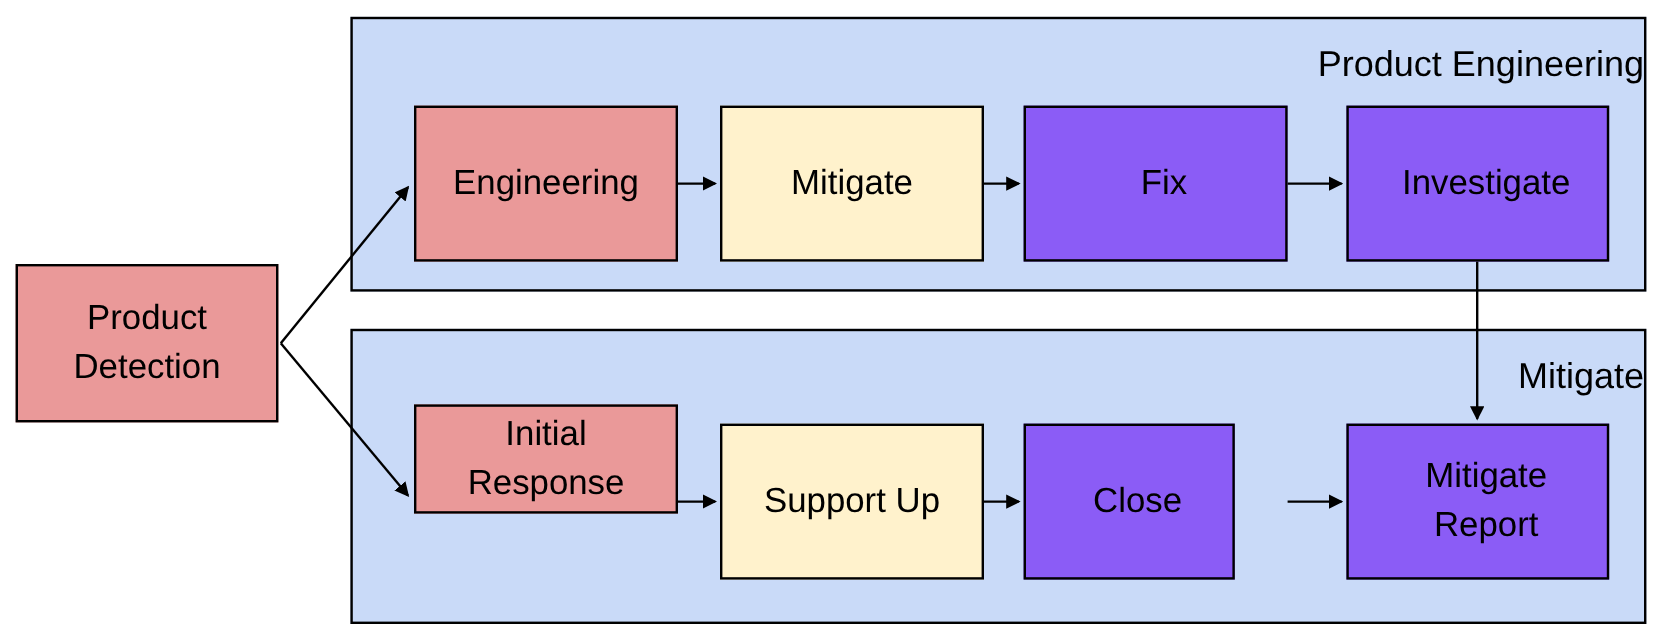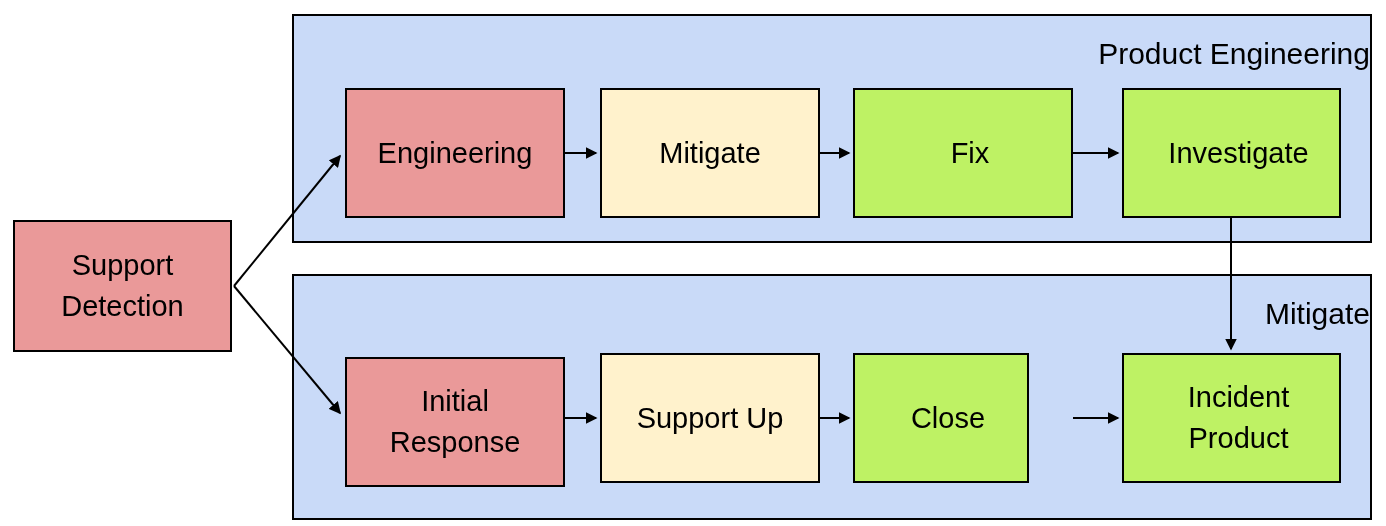--- a/index.html
+++ b/index.html
@@ -34,27 +34,27 @@
     display: flex;
     align-items: center;
     justify-content: center;
     text-align: center;
     font-size: 29px;
     line-height: 1.4;
     padding: 0 18px;
   }
   .fill-red    { background: #EA9999; }
   .fill-yellow { background: #FFF2CC; }
-  .fill-green  { background: #bef264; padding-left: 32px; }
+  .fill-green  { background: #8b5cf6; padding-left: 32px; }
   .n-incident-detection { left: 13px;   top: 220px; width: 219px; height: 132px; }
   .n-investigate        { left: 345px;  top: 88px;  width: 220px; height: 130px; }
   .n-mitigate           { left: 600px;  top: 88px;  width: 220px; height: 130px; }
   .n-fix                { left: 853px;  top: 88px;  width: 220px; height: 130px; }
   .n-postmortem         { left: 1122px; top: 88px;  width: 219px; height: 130px; }
-  .n-initial-response   { left: 345px;  top: 357px; width: 220px; height: 130px; }
+  .n-initial-response   { left: 345px;  top: 337px; width: 220px; height: 91px; }
   .n-follow-up          { left: 600px;  top: 353px; width: 220px; height: 130px; }
   .n-close              { left: 853px;  top: 353px; width: 176px; height: 130px; }
   .n-incident-report    { left: 1122px; top: 353px; width: 219px; height: 130px; }
   .arrows {
     position: absolute;
     left: 0; top: 0;
     width: 1386px; height: 526px;
     pointer-events: none;
   }
   .arrows line { stroke: #000000; stroke-width: 2; }
@@ -65,37 +65,37 @@
 <div class="canvas">
 
   <div class="lane lane-pe">
     <div class="lane-label">Product Engineering</div>
   </div>
 
   <div class="lane lane-support">
     <div class="lane-label">Mitigate</div>
   </div>
 
-  <div class="node fill-red n-incident-detection">Support Detection</div>
+  <div class="node fill-red n-incident-detection">Product Detection</div>
 
   <div class="node fill-red n-investigate">Engineering</div>
 
   <div class="node fill-yellow n-mitigate">Mitigate</div>
 
   <div class="node fill-green n-fix">Fix</div>
 
   <div class="node fill-green n-postmortem">Investigate</div>
 
   <div class="node fill-red n-initial-response">Initial Response</div>
 
   <div class="node fill-yellow n-follow-up">Support Up</div>
 
   <div class="node fill-green n-close">Close</div>
 
-  <div class="node fill-green n-incident-report">Incident Product</div>
+  <div class="node fill-green n-incident-report">Mitigate Report</div>
 
   <svg class="arrows" viewBox="0 0 1386 526" xmlns="http://www.w3.org/2000/svg">
     <defs>
       <marker id="ah" viewBox="0 0 8 8" refX="7" refY="4" markerWidth="6" markerHeight="6" markerUnits="strokeWidth" orient="auto">
         <path d="M0,0 L8,4 L0,8 z" fill="#000000"></path>
       </marker>
     </defs>
     <line x1="234" y1="286" x2="340" y2="156" marker-end="url(#ah)"></line>
     <line x1="234" y1="286" x2="340" y2="413" marker-end="url(#ah)"></line>
     <line x1="565" y1="153" x2="596" y2="153" marker-end="url(#ah)"></line>

